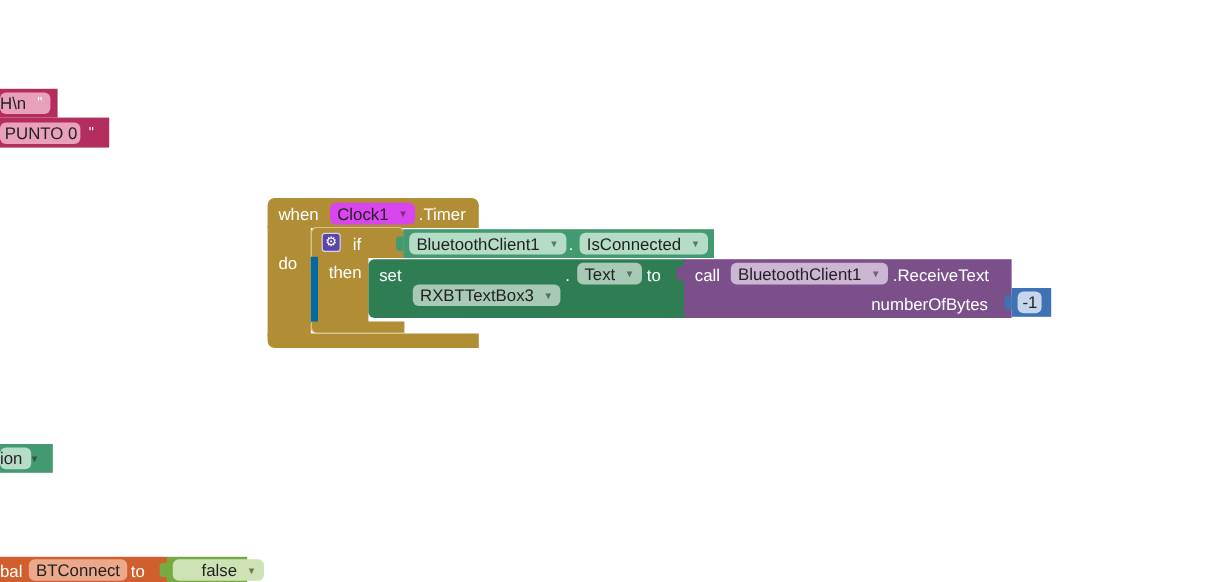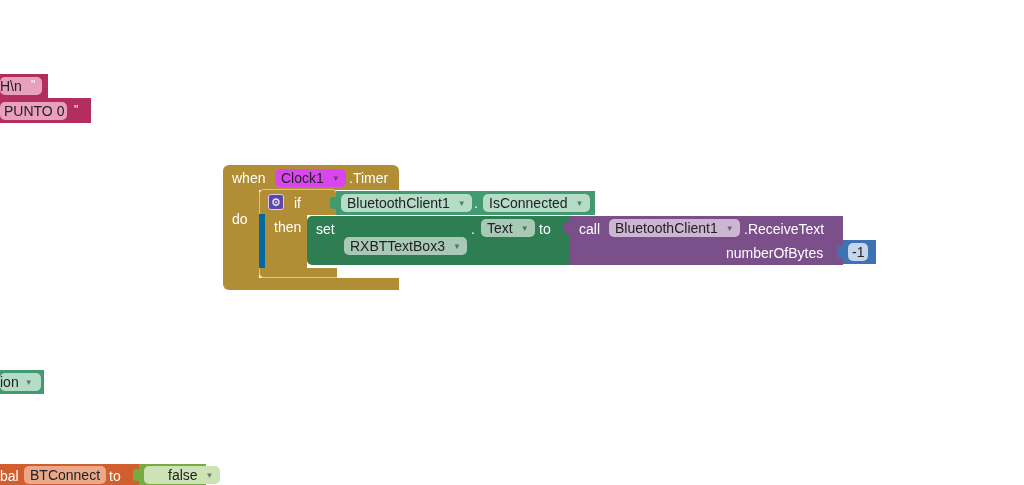--- a/index.html
+++ b/index.html
@@ -111,21 +111,21 @@
   <span class="txt" style="left:174px; top:5px;">.ReceiveText</span>
   <span class="txt" style="left:156px; top:29px;">numberOfBytes</span>
 </div>
 
 <div class="blk c-math" style="left:843px; top:240px; width:33px; height:24px;">
   <div class="tab c-math" style="left:-6px; top:6px;"></div>
   <div class="field f-math" style="left:5px; top:3px; padding:0 4px;">-1</div>
 </div>
 
 <div class="blk c-getter" style="left:0; top:370px; width:44px; height:24px;">
-  <div class="field f-getter" style="left:0; top:3px; padding:0 5px 0 0; width:41px;">
+  <div class="field f-getter" style="left:0; top:3px; padding:0 5px 0 0; width:26px;">
     <span>ion</span><span class="dd" style="margin-left:6px;">▼</span>
   </div>
 </div>
 
 <div class="blk c-var" style="left:0; top:464px; width:140px; height:22px;">
   <span class="txt" style="left:0; top:4px;">bal</span>
   <div class="field f-var" style="left:24px; top:2px;">BTConnect</div>
   <span class="txt" style="left:109px; top:4px;">to</span>
 </div>
 <div class="blk c-logic" style="left:139px; top:464px; width:67px; height:22px;">

